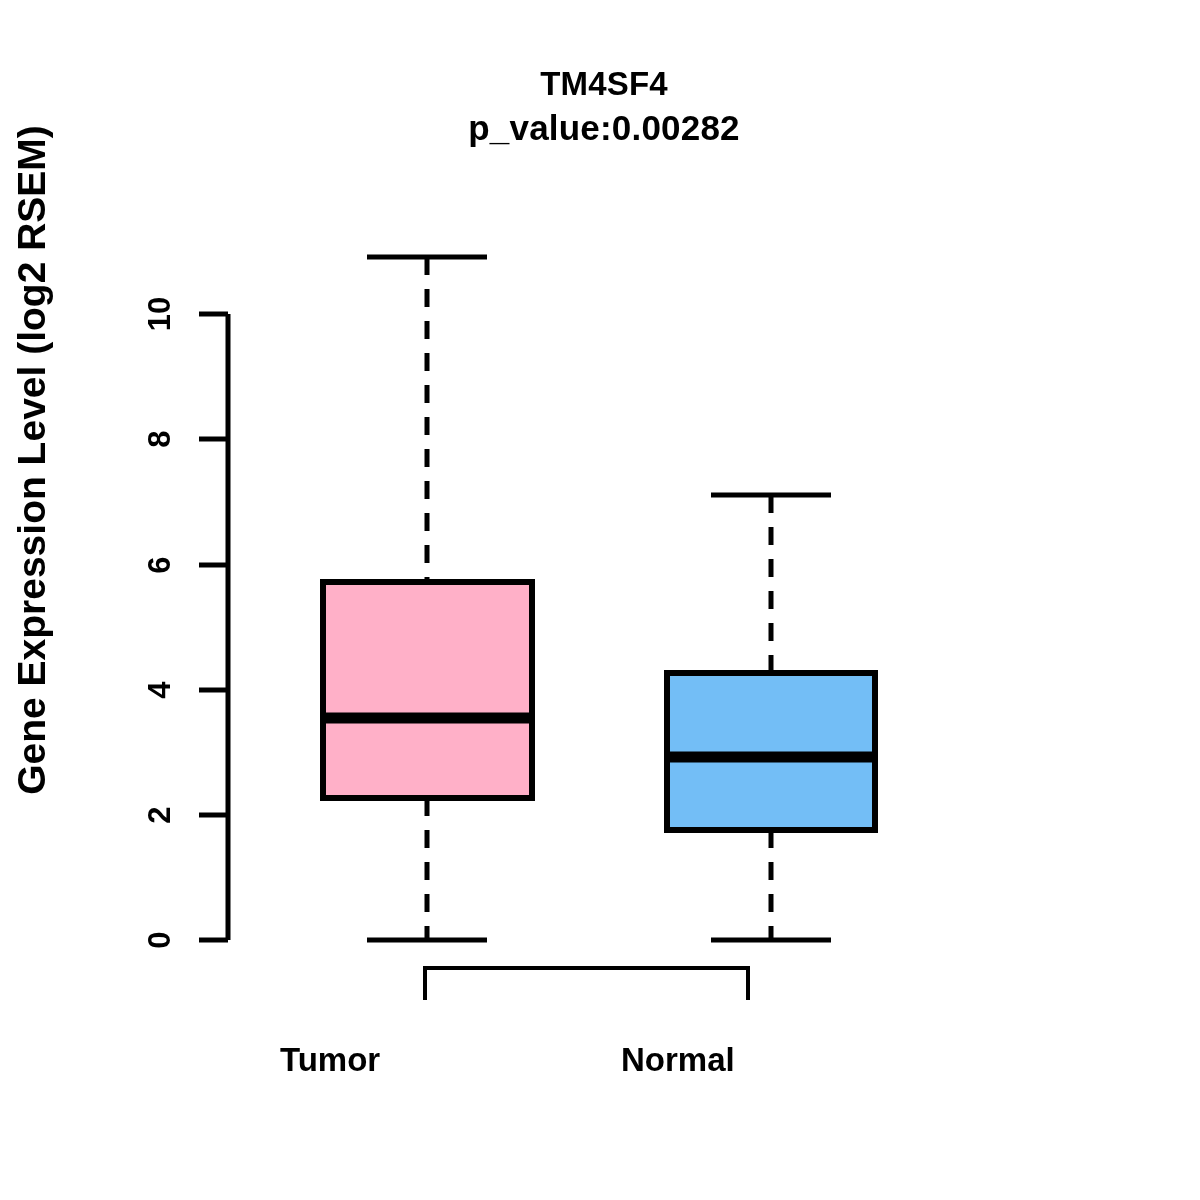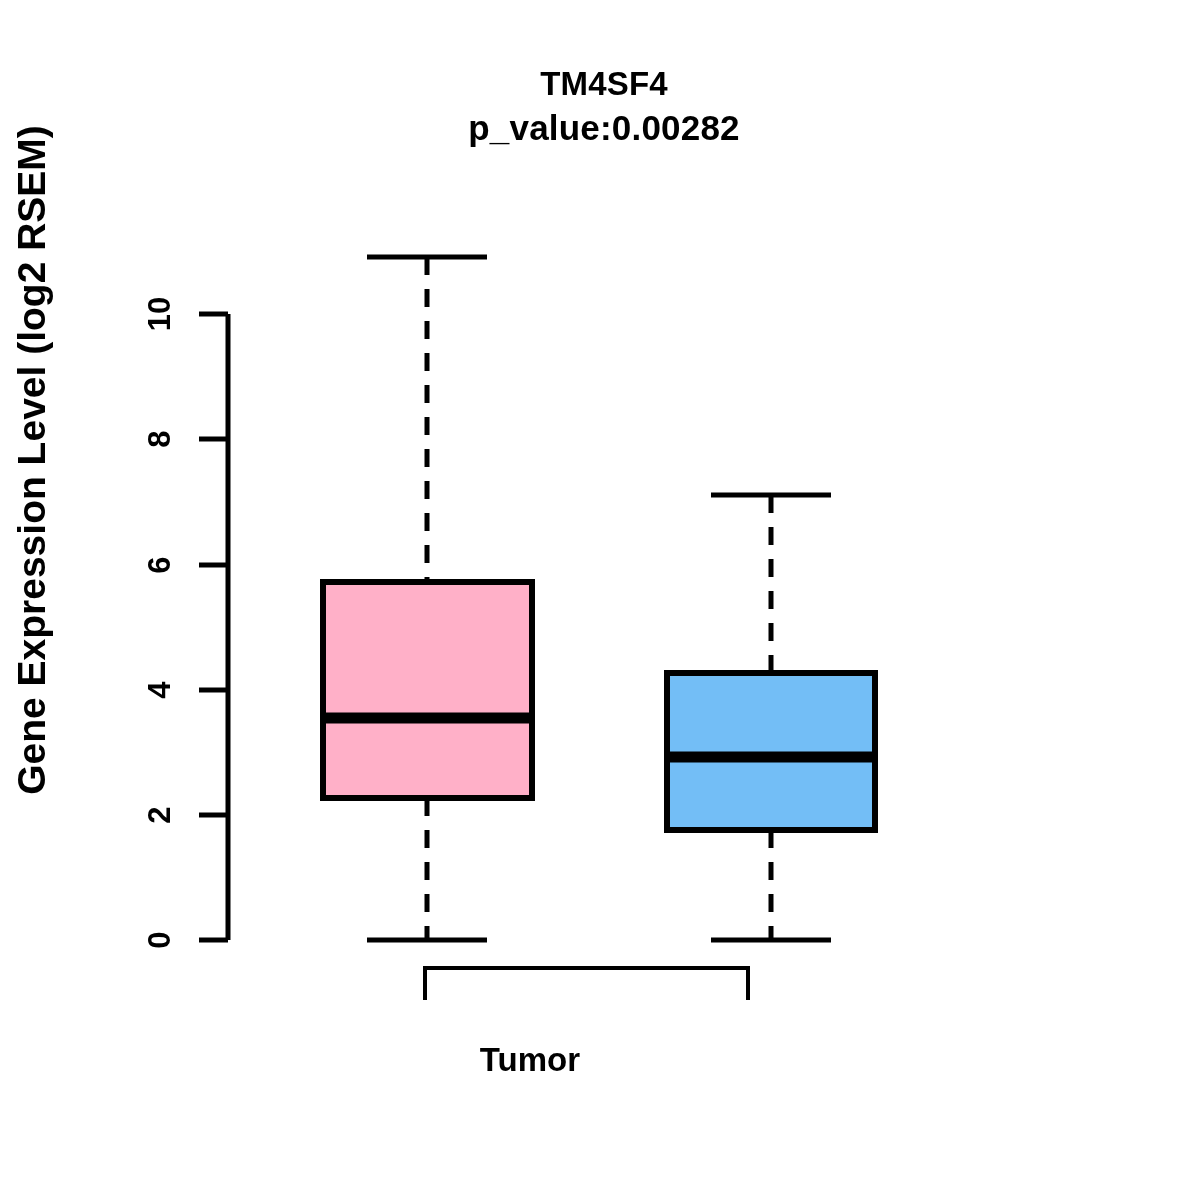--- a/index.html
+++ b/index.html
@@ -70,21 +70,21 @@
     width: 60px;
     margin-left: -30px;
     line-height: 34px;
     margin-top: -17px;
   }
   .group-label {
     position: absolute;
     font-size: 33px;
     font-weight: bold;
     color: #000000;
-    text-align: right;
+    text-align: left;
     width: 300px;
     margin-left: -150px;
     line-height: 40px;
   }
 </style>
 </head>
 <body>
 
 <div id="plot-root">
 
@@ -137,14 +137,15 @@
   </svg>
 
   <div class="tick-label" style="left:160px; top:314px;">10</div>
   <div class="tick-label" style="left:160px; top:439px;">8</div>
   <div class="tick-label" style="left:160px; top:565px;">6</div>
   <div class="tick-label" style="left:160px; top:690px;">4</div>
   <div class="tick-label" style="left:160px; top:815px;">2</div>
   <div class="tick-label" style="left:160px; top:940px;">0</div>
 
   <div class="group-label" style="left:430px; top:1040px;">Tumor</div>
+  <div class="group-label" style="left:771px; top:1040px;">Normal</div>
 
 </div>
 
 </body></html>

